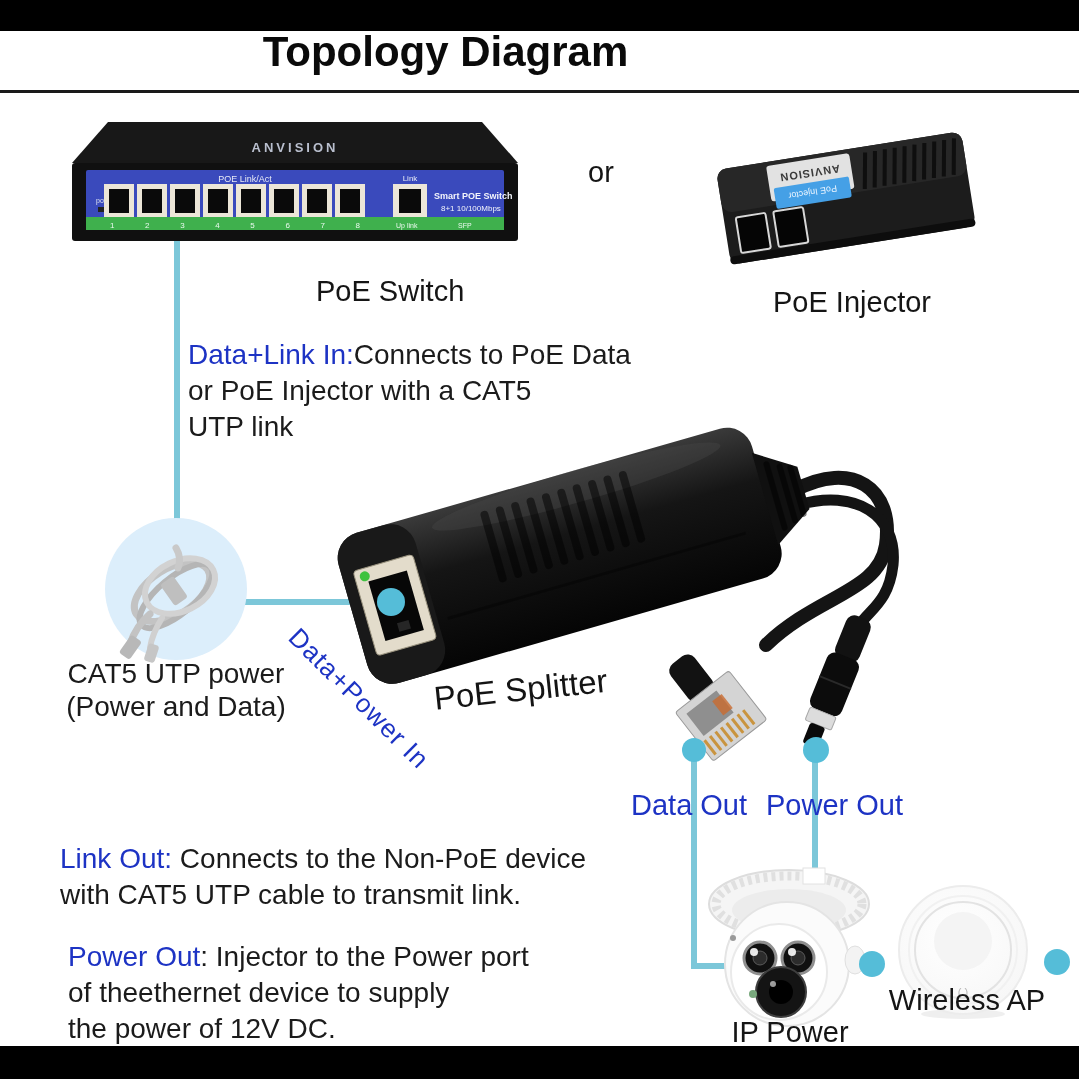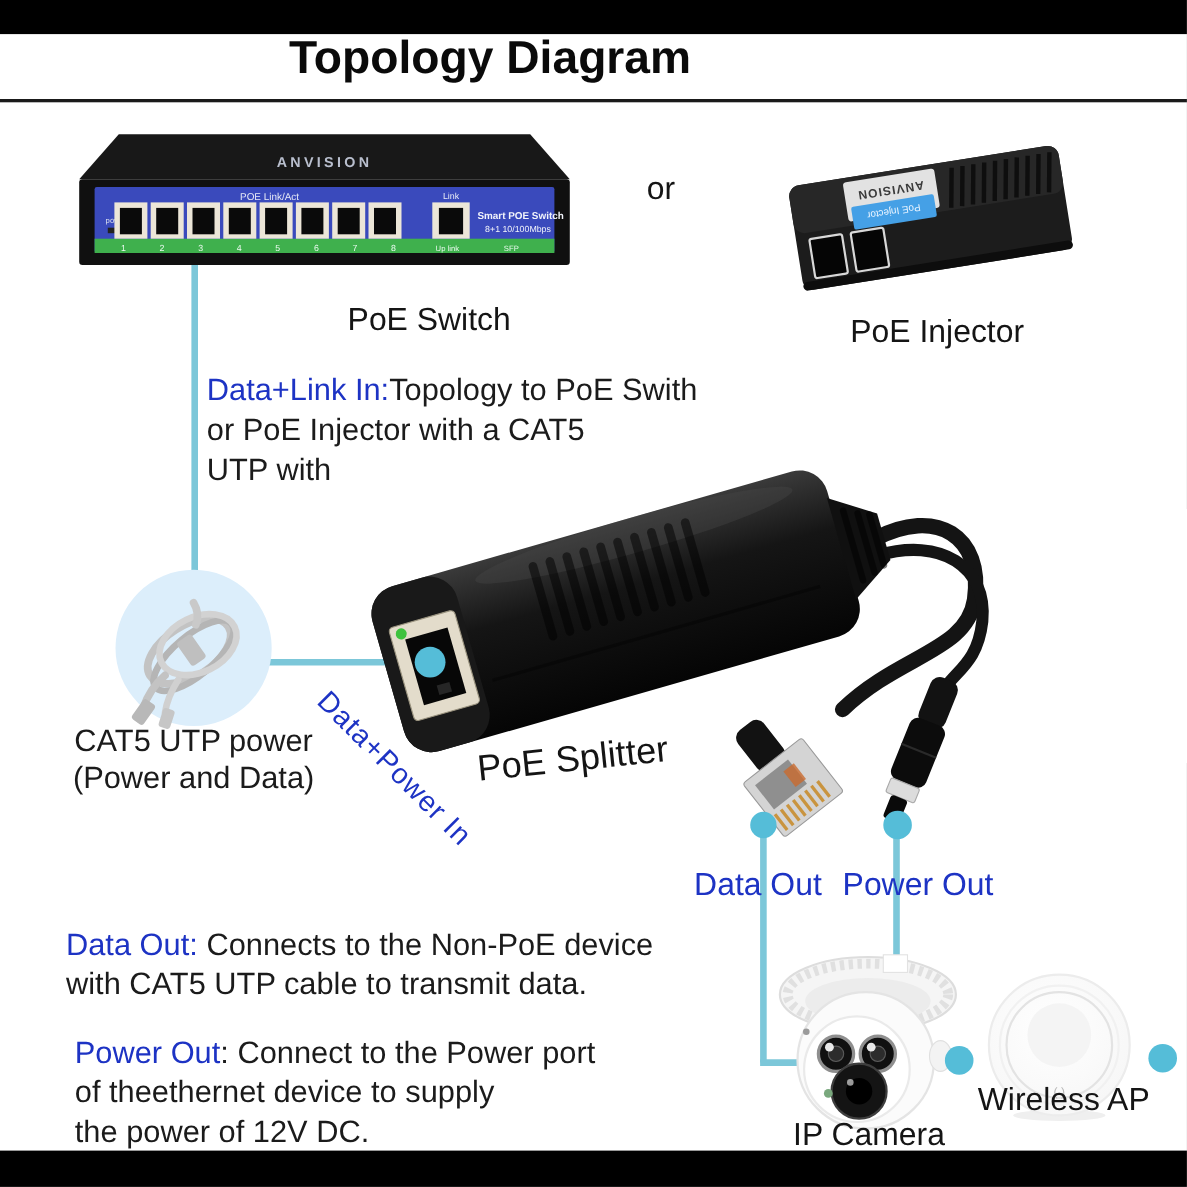--- a/index.html
+++ b/index.html
@@ -236,46 +236,46 @@
   <div class="abs txt-layer title">Topology Diagram</div>
   <div class="rule"></div>
 
   <div class="abs txt-layer or-label">or</div>
 
   <div class="abs txt-layer device-label" style="left:316px;top:243px;margin-top:32px;">PoE Switch</div>
 
   <div class="abs txt-layer device-label" style="left:773px;top:286px;">PoE Injector</div>
 
   <div class="abs txt-layer note" style="left:188px;top:337px;">
-    <div><span class="hl">Data+Link In:</span><span>Topology to PoE Swith</span></div>
+    <div><span class="hl">Data+Link In:</span><span>Connects to PoE Data</span></div>
     <div>or PoE Injector with a CAT5</div>
-    <div>UTP with</div>
+    <div>UTP link</div>
   </div>
 
   <div class="abs txt-layer note center" style="left:36px;top:657px;width:280px;line-height:33px;">
     <div>CAT5 UTP power</div>
     <div>(Power and Data)</div>
   </div>
 
   <div class="abs txt-layer splitter-label" style="left:432px;top:680px;">PoE Splitter</div>
 
   <div class="abs txt-layer diag-label" style="left:304px;top:622px;">Data+Power In</div>
 
   <div class="abs txt-layer flow-label" style="left:631px;top:789px;">Data Out</div>
   <div class="abs txt-layer flow-label" style="left:766px;top:789px;">Power Out</div>
 
   <div class="abs txt-layer note" style="left:60px;top:841px;">
-    <div><span class="hl">Data Out:</span><span> Connects to the Non-PoE device</span></div>
-    <div>with CAT5 UTP cable to transmit data.</div>
+    <div><span class="hl">Link Out:</span><span> Connects to the Non-PoE device</span></div>
+    <div>with CAT5 UTP cable to transmit link.</div>
   </div>
 
   <div class="abs txt-layer note" style="left:68px;top:939px;">
-    <div><span class="hl">Power Out</span><span>: Connect to the Power port</span></div>
+    <div><span class="hl">Power Out</span><span>: Injector to the Power port</span></div>
     <div>of theethernet device to supply</div>
     <div>the power of 12V DC.</div>
   </div>
 
-  <div class="abs txt-layer device-label center" style="left:710px;top:1016px;width:160px;">IP Camera</div>
+  <div class="abs txt-layer device-label center" style="left:710px;top:1016px;width:160px;">IP Power</div>
   <div class="abs txt-layer device-label center" style="left:887px;top:984px;width:160px;">Wireless AP</div>
 
   <div class="bar" style="top:0;height:31px;"></div>
   <div class="bar" style="top:1046px;height:33px;"></div>
 </div>
 
 </body></html>

